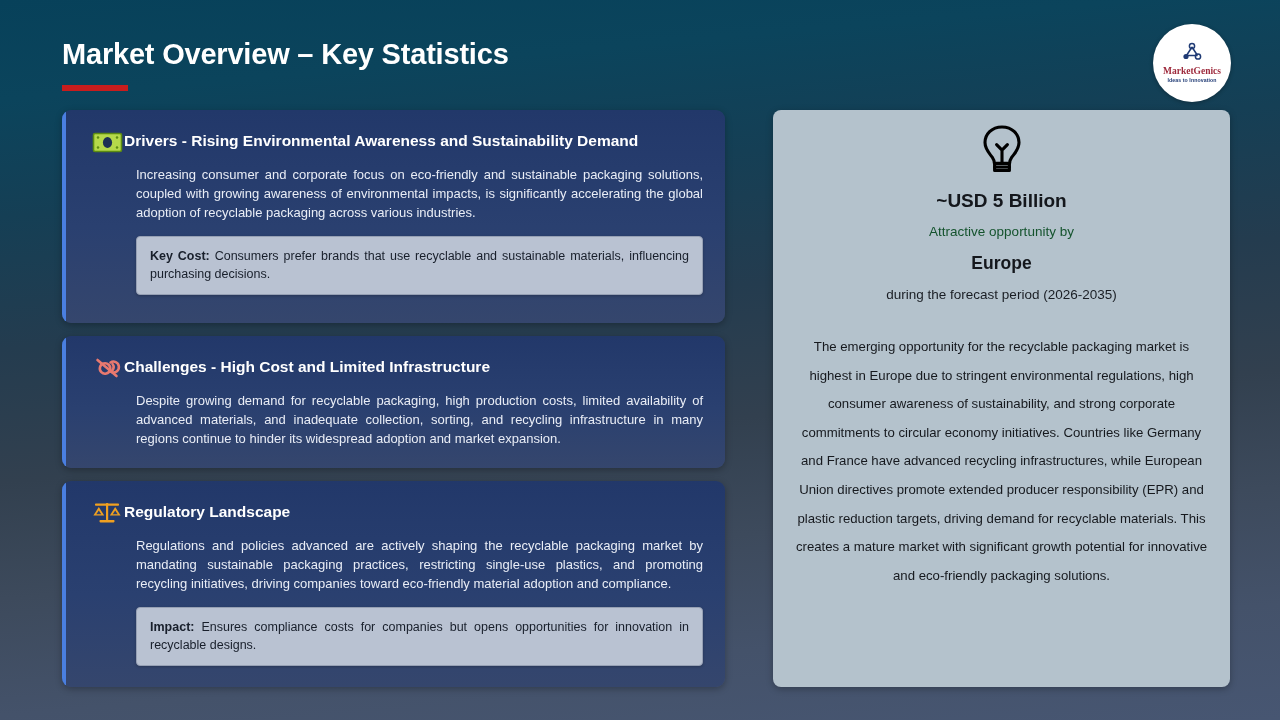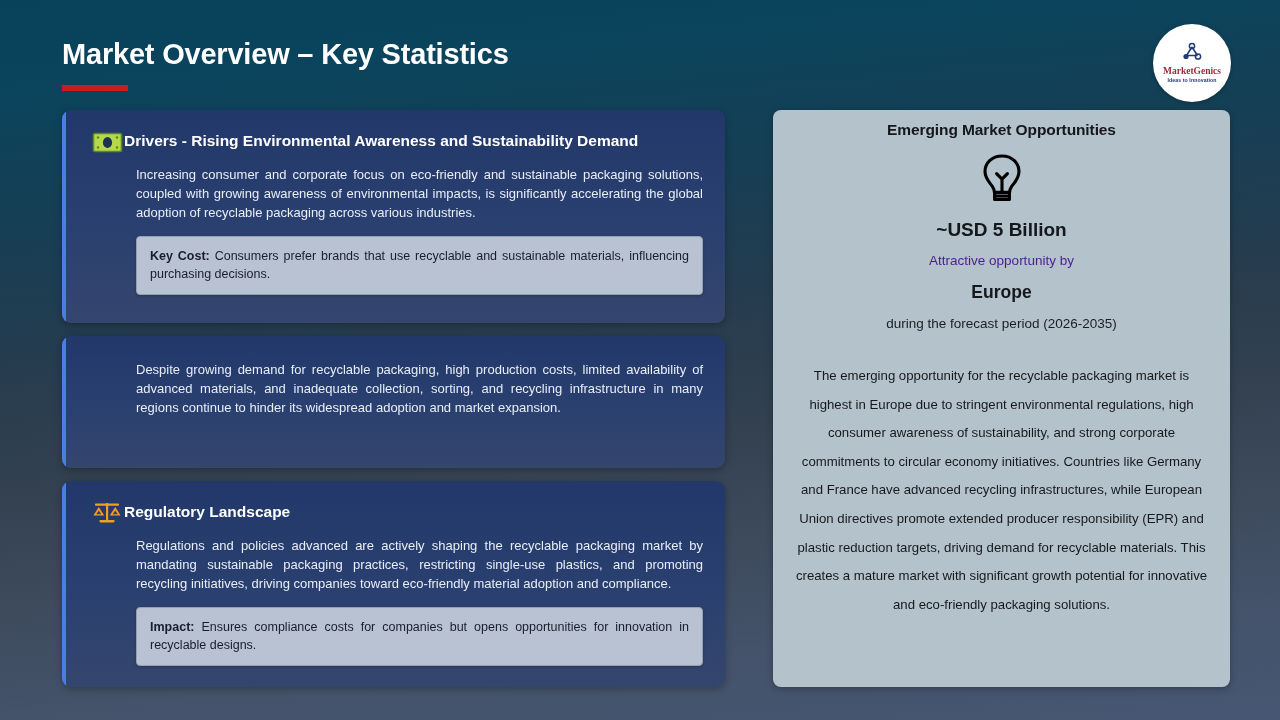--- a/index.html
+++ b/index.html
@@ -169,21 +169,21 @@
     justify-content: center;
   }
   .panel-value {
     margin-top: 11px;
     font-size: 19px;
     font-weight: bold;
   }
   .panel-sub {
     margin-top: 12px;
     font-size: 13.5px;
-    color: #4c1d95;
+    color: #14532d;
   }
   .panel-region {
     margin-top: 14px;
     font-size: 17.5px;
     font-weight: bold;
   }
   .panel-period {
     margin-top: 13px;
     font-size: 13.5px;
     color: #1a1e24;
@@ -236,20 +236,33 @@
       <div class="card-body">Increasing consumer and corporate focus on eco-friendly and sustainable packaging solutions, coupled with growing awareness of environmental impacts, is significantly accelerating the global adoption of recyclable packaging across various industries.</div>
       <div class="note-box">
         <b>Key Cost:</b><span> Consumers prefer brands that use recyclable and sustainable materials, influencing purchasing decisions.</span>
       </div>
     </div>
   </div>
 
   <div class="card" id="card-challenges">
     <div class="card-accent"></div>
     <div class="card-inner">
+      <div class="card-head">
+        <div class="card-icon">
+          <svg width="32" height="28" viewBox="0 0 32 28">
+            <g fill="none" stroke="#e8796f" stroke-width="2.6" stroke-linecap="round">
+              <path d="M12.5 9.5 a5.2 5.2 0 1 0 6.5 6.5 a5.2 5.2 0 0 0 -6.5 -6.5 z"></path>
+              <path d="M19.5 8.5 a5.4 5.4 0 1 1 1.2 9.6"></path>
+              <path d="M21.5 10.0 a4.6 4.6 0 0 1 -3.0 7.6"></path>
+              <path d="M6.5 6 L25.5 22"></path>
+            </g>
+          </svg>
+        </div>
+        <div class="card-title">Challenges - High Cost and Limited Infrastructure</div>
+      </div>
       <div class="card-body">Despite growing demand for recyclable packaging, high production costs, limited availability of advanced materials, and inadequate collection, sorting, and recycling infrastructure in many regions continue to hinder its widespread adoption and market expansion.</div>
     </div>
   </div>
 
   <div class="card" id="card-regulatory">
     <div class="card-accent"></div>
     <div class="card-inner">
       <div class="card-head">
         <div class="card-icon">
           <svg width="32" height="28" viewBox="0 0 32 28">
@@ -269,21 +282,20 @@
         <div class="card-title">Regulatory Landscape</div>
       </div>
       <div class="card-body">Regulations and policies advanced are actively shaping the recyclable packaging market by mandating sustainable packaging practices, restricting single-use plastics, and promoting recycling initiatives, driving companies toward eco-friendly material adoption and compliance.</div>
       <div class="note-box">
         <b>Impact:</b><span> Ensures compliance costs for companies but opens opportunities for innovation in recyclable designs.</span>
       </div>
     </div>
   </div>
 
   <div class="panel">
-    <div class="panel-title">Emerging Market Opportunities</div>
     <div class="bulb-wrap">
       <svg width="50" height="56" viewBox="0 0 50 56">
         <g fill="none" stroke="#000000" stroke-width="3.1" stroke-linecap="round" stroke-linejoin="round">
           <path d="M25 4 C14.6 4 8 11.4 8 19.6 C8 26.4 12.6 30.6 15.2 34.2 C16.6 36.2 17.2 38 17.4 40.4 L32.6 40.4 C32.8 38 33.4 36.2 34.8 34.2 C37.4 30.6 42 26.4 42 19.6 C42 11.4 35.4 4 25 4 Z"></path>
           <path d="M17.6 40.4 L17.6 47.4 L32.4 47.4 L32.4 40.4"></path>
           <path d="M17.6 44 L32.4 44"></path>
           <path d="M25 40 L25 27.2 L19.6 21.6 M25 27.2 L30.4 21.6"></path>
         </g>
       </svg>
     </div>

